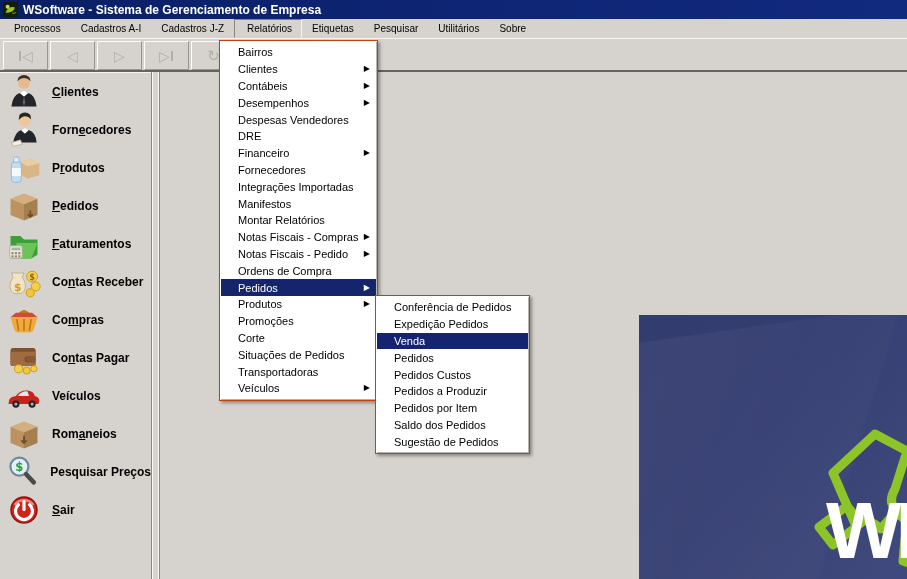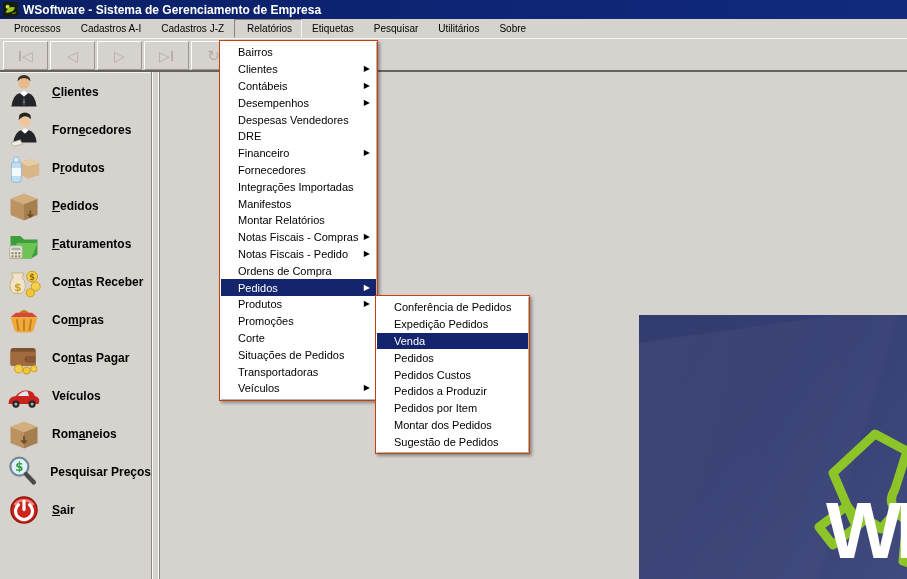--- a/index.html
+++ b/index.html
@@ -397,20 +397,20 @@
       <div class="pitem">
         <span>Pedidos Custos</span>
       </div>
       <div class="pitem">
         <span>Pedidos a Produzir</span>
       </div>
       <div class="pitem">
         <span>Pedidos por Item</span>
       </div>
       <div class="pitem">
-        <span>Montar dos Pedidos</span>
+        <span>Saldo dos Pedidos</span>
       </div>
       <div class="pitem">
         <span>Sugestão de Pedidos</span>
       </div>
     </div>
 
 </div>
 
 </body></html>

